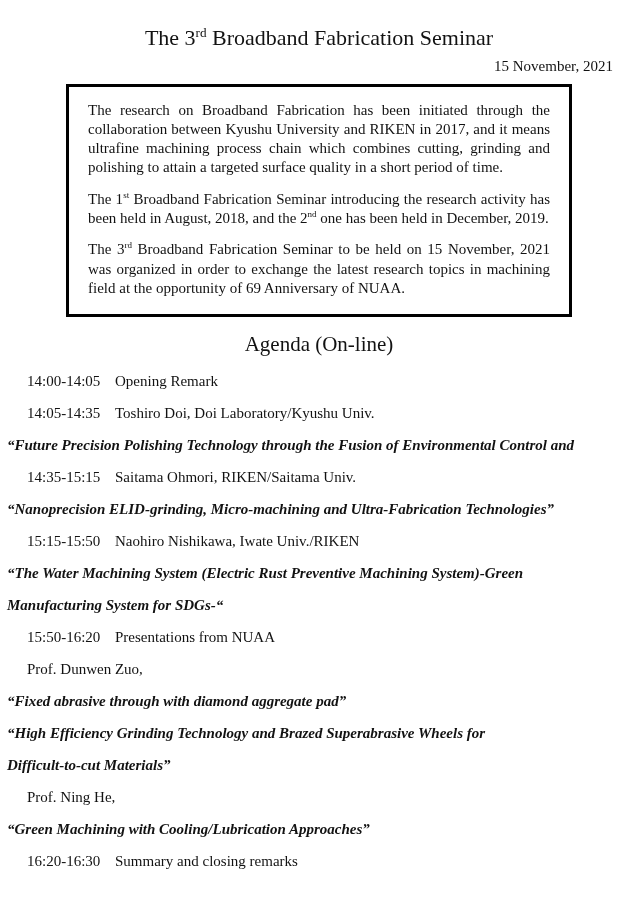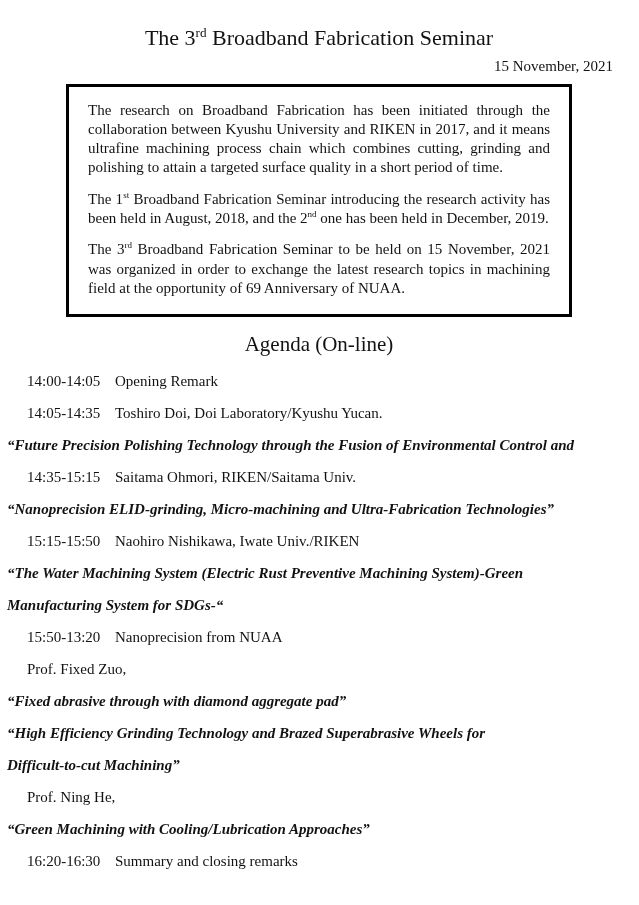--- a/index.html
+++ b/index.html
@@ -62,29 +62,29 @@
   <div class="title">The 3<sup>rd</sup> Broadband Fabrication Seminar</div>
   <div class="date">15 November, 2021</div>
   <div class="intro-box">
       <p>The research on Broadband Fabrication has been initiated through the collaboration between Kyushu University and RIKEN in 2017, and it means ultrafine machining process chain which combines cutting, grinding and polishing to attain a targeted surface quality in a short period of time.</p>
       <p>The 1<sup>st</sup> Broadband Fabrication Seminar introducing the research activity has been held in August, 2018, and the 2<sup>nd</sup> one has been held in December, 2019.</p>
       <p>The 3<sup>rd</sup> Broadband Fabrication Seminar to be held on 15 November, 2021 was organized in order to exchange the latest research topics in machining field at the opportunity of 69 Anniversary of NUAA.</p>
     </div>
   <div class="agenda-heading">Agenda (On-line)</div>
   <div class="agenda">
       <div class="row session"><span class="time">14:00-14:05</span><span class="label">Opening Remark</span></div>
-      <div class="row session"><span class="time">14:05-14:35</span><span class="label">Toshiro Doi, Doi Laboratory/Kyushu Yucan.</span></div>
+      <div class="row session"><span class="time">14:05-14:35</span><span class="label">Toshiro Doi, Doi Laboratory/Kyushu Univ.</span></div>
       <div class="row talk-line">“Future Precision Polishing Technology through the Fusion of Environmental Control and</div>
       <div class="row session"><span class="time">14:35-15:15</span><span class="label">Saitama Ohmori, RIKEN/Saitama Univ.</span></div>
       <div class="row talk-line">“Nanoprecision ELID-grinding, Micro-machining and Ultra-Fabrication Technologies”</div>
       <div class="row session"><span class="time">15:15-15:50</span><span class="label">Naohiro Nishikawa, Iwate Univ./RIKEN</span></div>
       <div class="row talk-line">“The Water Machining System (Electric Rust Preventive Machining System)-Green</div>
       <div class="row talk-line">Manufacturing System for SDGs-“</div>
-      <div class="row session"><span class="time">15:50-13:20</span><span class="label">Nanoprecision from NUAA</span></div>
-      <div class="row speaker"><span class="label">Prof. Fixed Zuo,</span></div>
+      <div class="row session"><span class="time">15:50-16:20</span><span class="label">Presentations from NUAA</span></div>
+      <div class="row speaker"><span class="label">Prof. Dunwen Zuo,</span></div>
       <div class="row talk-line">“Fixed abrasive through with diamond aggregate pad”</div>
       <div class="row talk-line">“High Efficiency Grinding Technology and Brazed Superabrasive Wheels for</div>
-      <div class="row talk-line">Difficult-to-cut Machining”</div>
+      <div class="row talk-line">Difficult-to-cut Materials”</div>
       <div class="row speaker"><span class="label">Prof. Ning He,</span></div>
       <div class="row talk-line">“Green Machining with Cooling/Lubrication Approaches”</div>
       <div class="row session"><span class="time">16:20-16:30</span><span class="label">Summary and closing remarks</span></div>
     </div>
 </div>
 
 </body></html>

